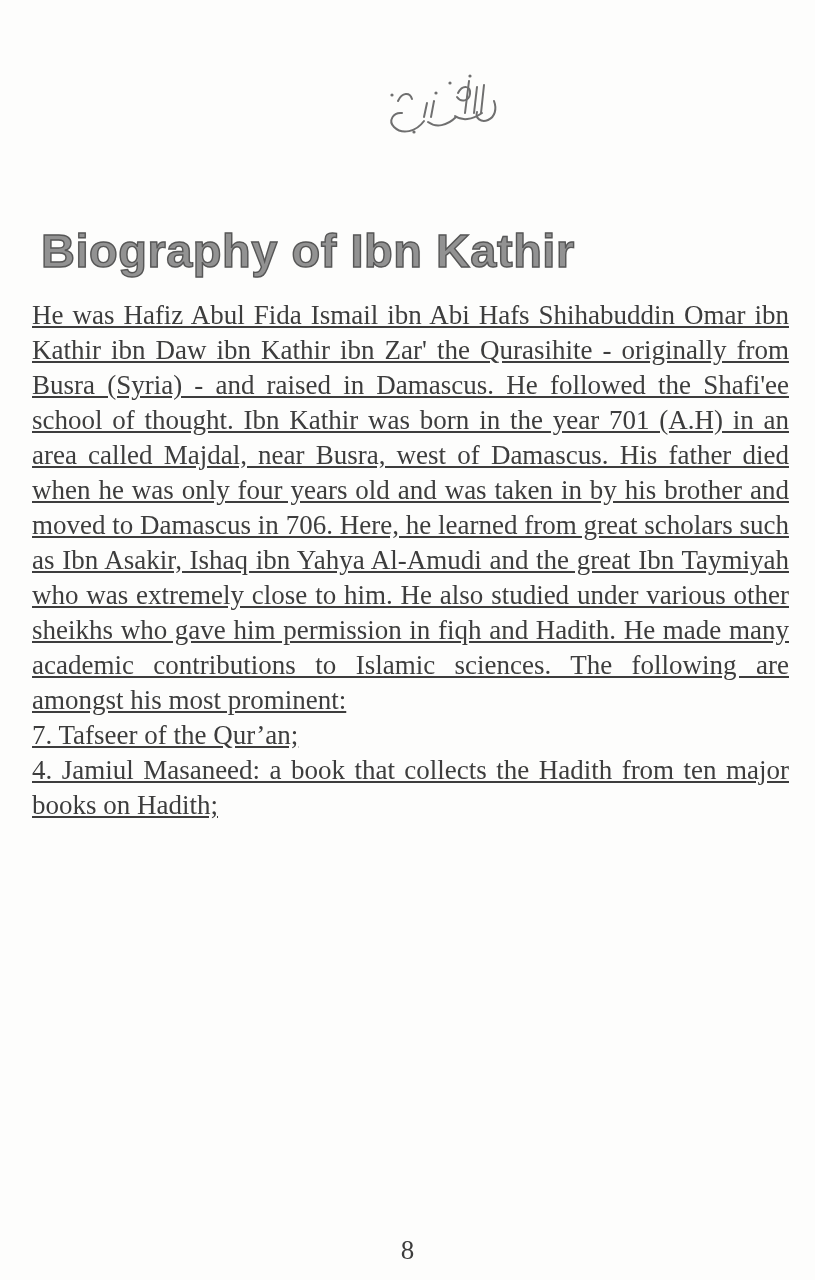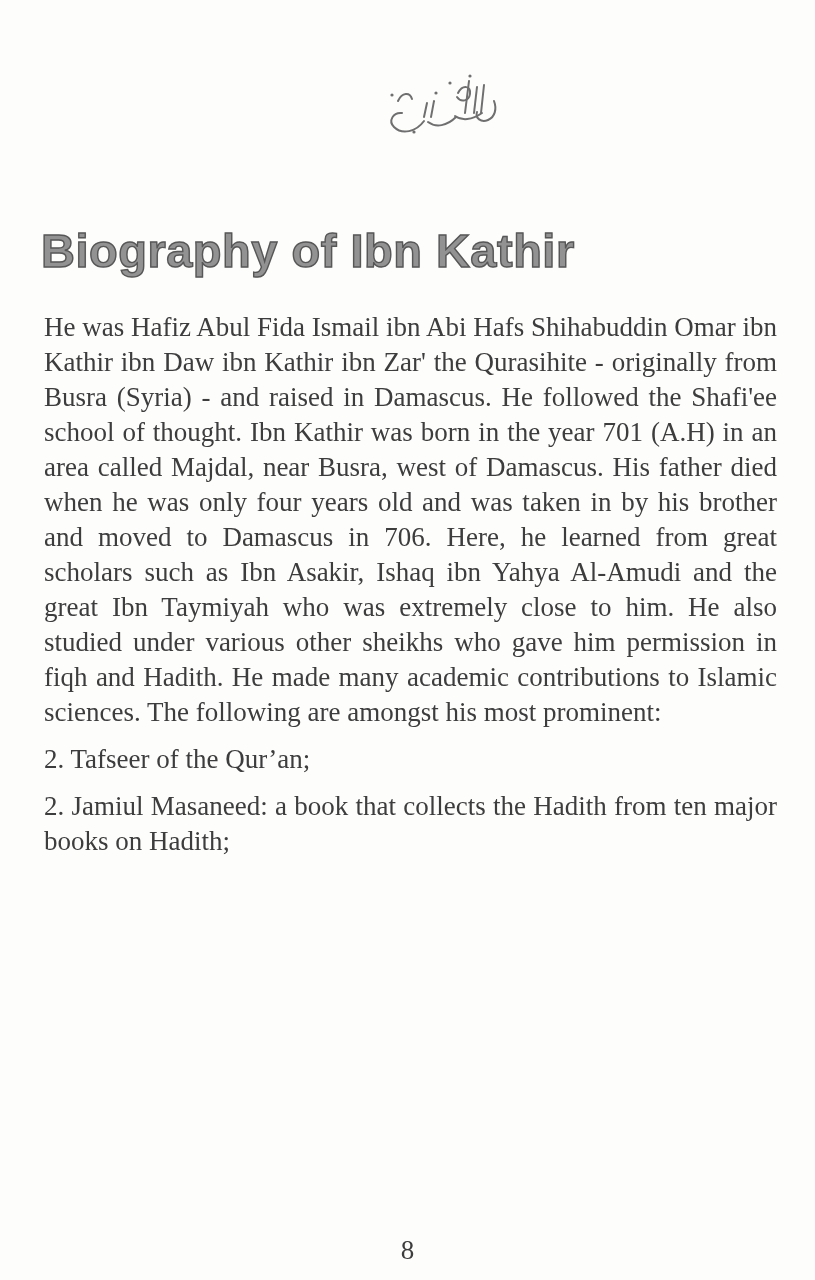--- a/index.html
+++ b/index.html
@@ -43,21 +43,22 @@
     position: absolute;
     top: 298px;
     left: 32px;
     width: 757px;
     font-size: 27px;
     line-height: 35px;
     text-align: justify;
     color: #3d3d3d;
   }
   .content p {
-    margin: 12px;
+    margin: 0;
+    text-decoration: underline;
   }
   .work-item {
     margin-top: 35px;
   }
   .page-number {
     position: absolute;
     bottom: 14px;
     left: 0;
     width: 100%;
     text-align: center;
@@ -98,19 +99,19 @@
         <circle cx="20" cy="24" r="1.6" fill="#6f6f6f" stroke="none"></circle>
         <circle cx="42" cy="61" r="1.6" fill="#6f6f6f" stroke="none"></circle>
       </g>
     </svg>
   </div>
 
   <h1 class="title">Biography of Ibn Kathir</h1>
 
   <div class="content">
     <p>He was Hafiz Abul Fida Ismail ibn Abi Hafs Shihabuddin Omar ibn Kathir ibn Daw ibn Kathir ibn Zar' the Qurasihite - originally from Busra (Syria) - and raised in Damascus. He followed the Shafi'ee school of thought. Ibn Kathir was born in the year 701 (A.H) in an area called Majdal, near Busra, west of Damascus. His father died when he was only four years old and was taken in by his brother and moved to Damascus in 706. Here, he learned from great scholars such as Ibn Asakir, Ishaq ibn Yahya Al-Amudi and the great Ibn Taymiyah who was extremely close to him. He also studied under various other sheikhs who gave him permission in fiqh and Hadith. He made many academic contributions to Islamic sciences. The following are amongst his most prominent:</p>
-    <p class="work-item">2. Tafseer of the Qur’an;</p>
-    <p class="work-item">2. Jamiul Masaneed: a book that collects the Hadith from ten major books on Hadith;</p>
+    <p class="work-item">7. Tafseer of the Qur’an;</p>
+    <p class="work-item">4. Jamiul Masaneed: a book that collects the Hadith from ten major books on Hadith;</p>
   </div>
 
   <div class="page-number">8</div>
 
 </div>
 
 </body></html>

